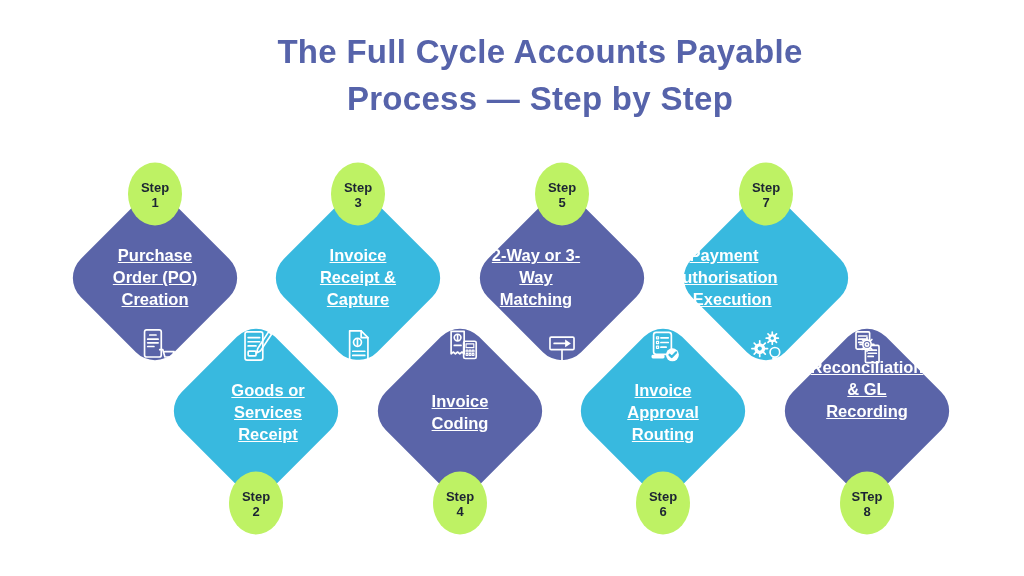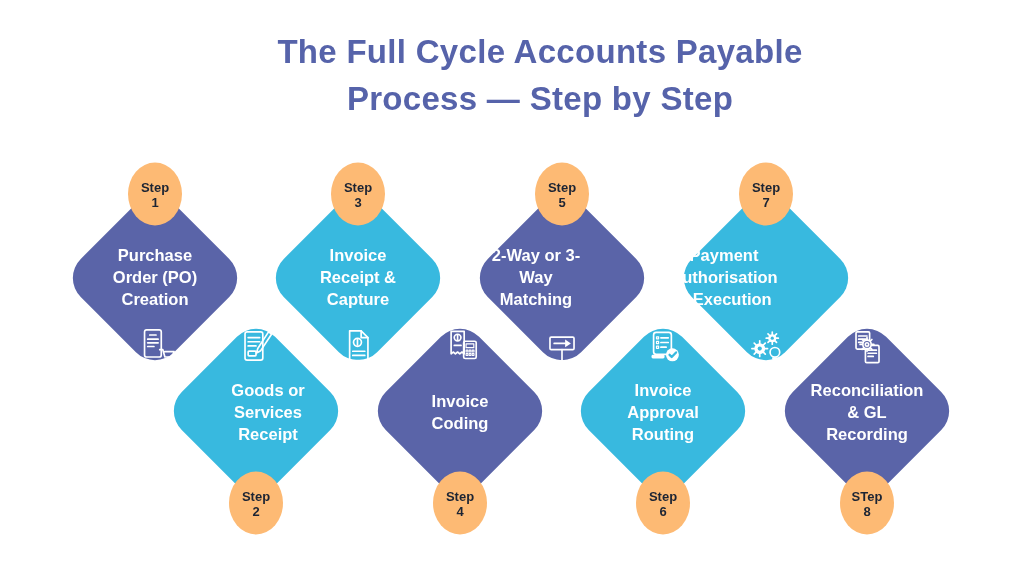--- a/index.html
+++ b/index.html
@@ -14,25 +14,25 @@
     letter-spacing:.3px;white-space:pre-line;padding-left:28px;
   }
   .diamond{
     position:absolute;width:132px;height:132px;border-radius:27px;
     transform:translate(-50%,-50%) rotate(45deg);
     z-index:1;
   }
   .label{
     position:absolute;width:176px;transform:translate(-50%,-50%);
     text-align:center;color:#ffffff;font-weight:bold;
-    font-size:16.5px;line-height:22px;white-space:pre-line;z-index:2;
+    font-size:16.5px;line-height:22px;white-space:pre-line;z-index:2;text-decoration:underline;
   }
   .badge{
     position:absolute;width:54px;height:63px;border-radius:50%;
-    background:#fdba74;transform:translate(-50%,-50%);
+    background:#bef264;transform:translate(-50%,-50%);
     display:flex;align-items:center;justify-content:center;
     text-align:center;color:#1c2433;font-weight:bold;
     font-size:13px;line-height:15px;white-space:pre-line;z-index:3;
   }
   .icon{
     position:absolute;width:46px;height:46px;
     transform:translate(-50%,-50%);z-index:2;
   }
   .icon svg{width:46px;height:46px;display:block;}
   .icon svg *{
@@ -229,18 +229,18 @@
         <line x1="19.2" y1="16.7" x2="17.3" y2="14.8"></line>
         <line x1="18" y1="19.5" x2="15.4" y2="19.5"></line>
         <line x1="19.2" y1="22.3" x2="17.3" y2="24.2"></line>
         <line x1="22" y1="23.5" x2="22" y2="26.1"></line>
         <line x1="24.8" y1="22.3" x2="26.7" y2="24.2"></line>
       </g>
       <circle cx="22" cy="19.5" r="4" style="fill: rgb(90, 100, 168);"></circle>
       <circle cx="22" cy="19.5" r="1.6"></circle>
     </svg>
   </div>
-  <div class="label" style="left:867px;top:412px">Reconciliation
+  <div class="label" style="left:867px;top:389px">Reconciliation
 &amp; GL
 Recording</div>
   <div class="badge" style="left:867px;top:503px">STep
 8</div>
 </div>
 
 </body></html>

